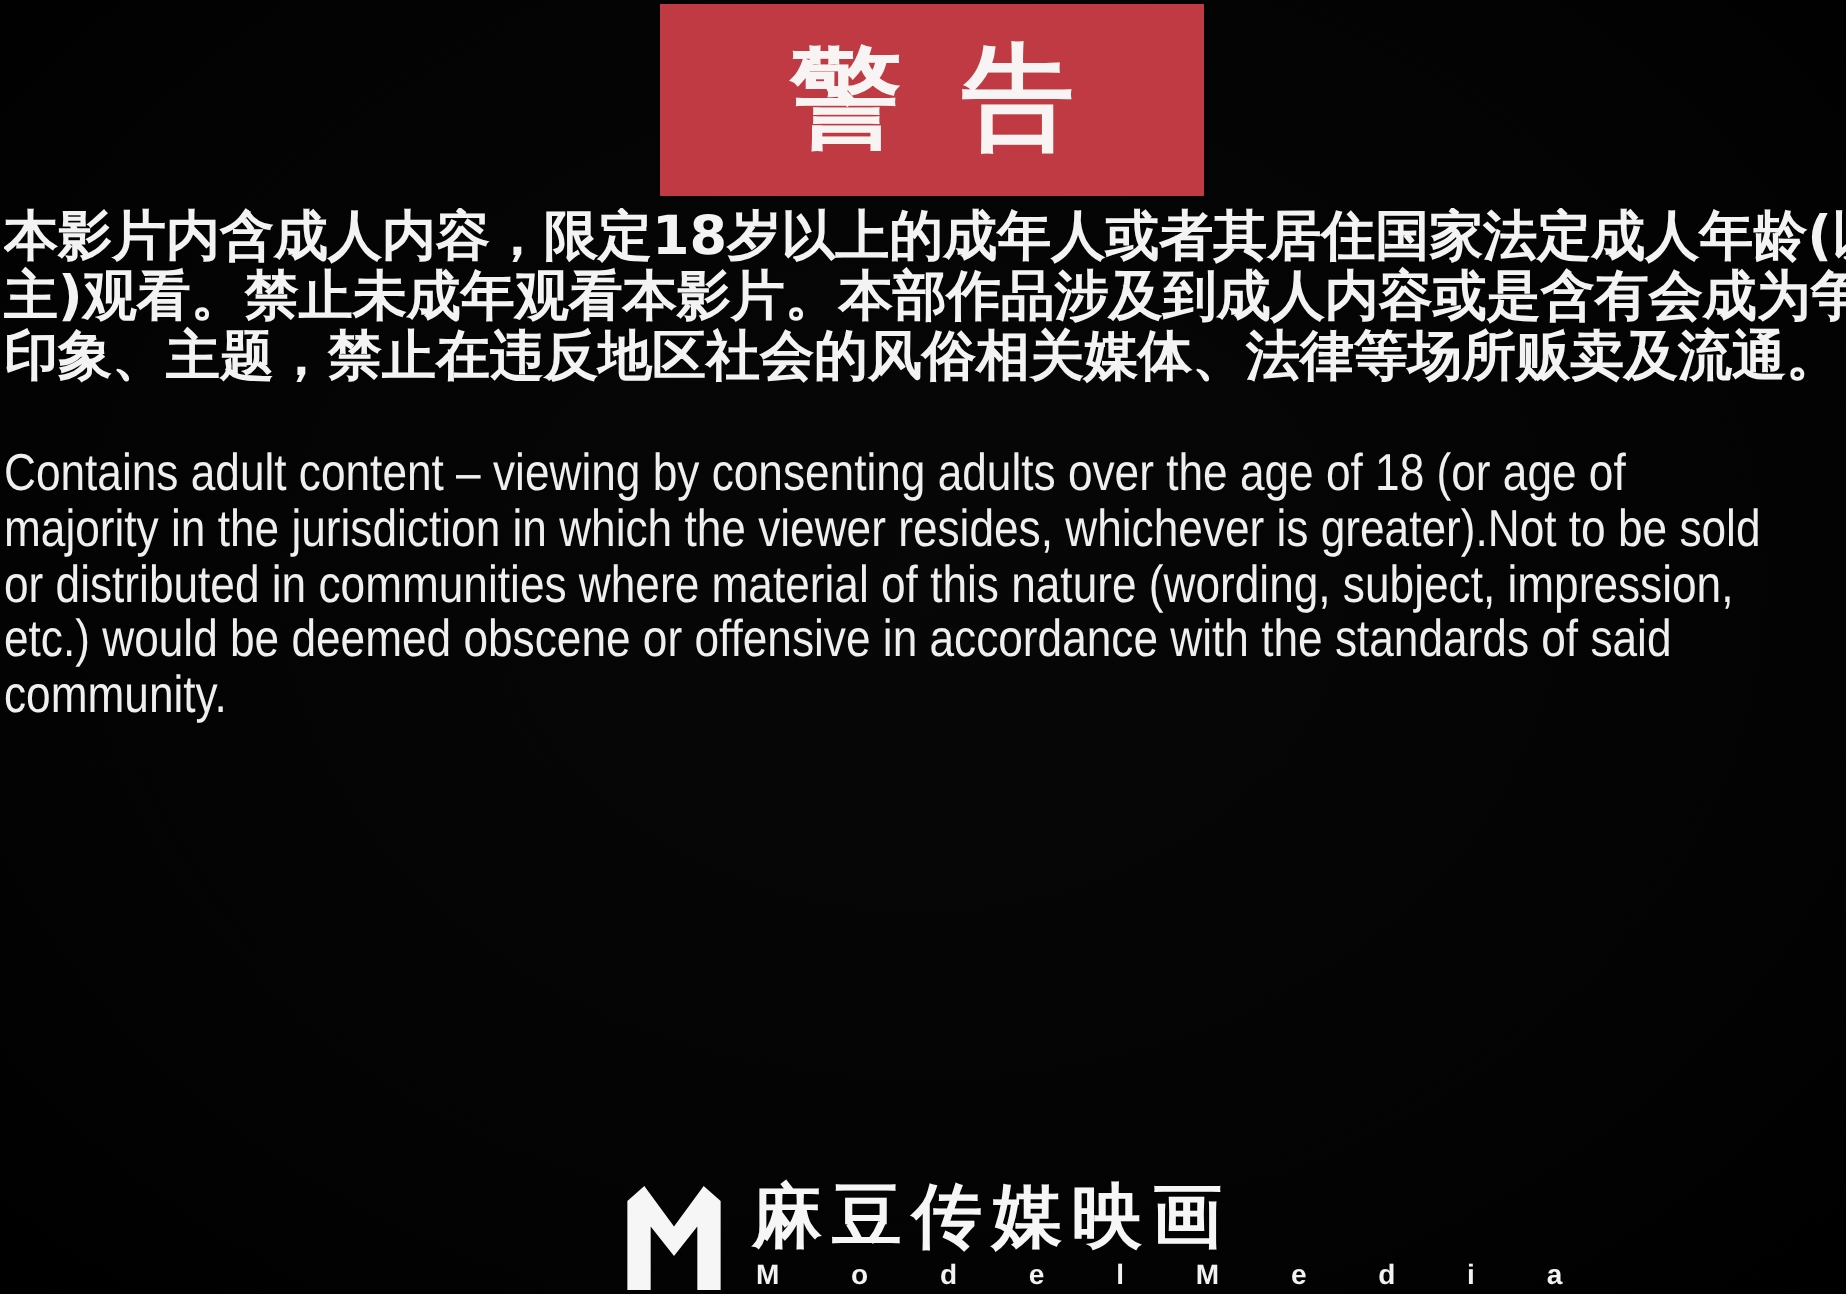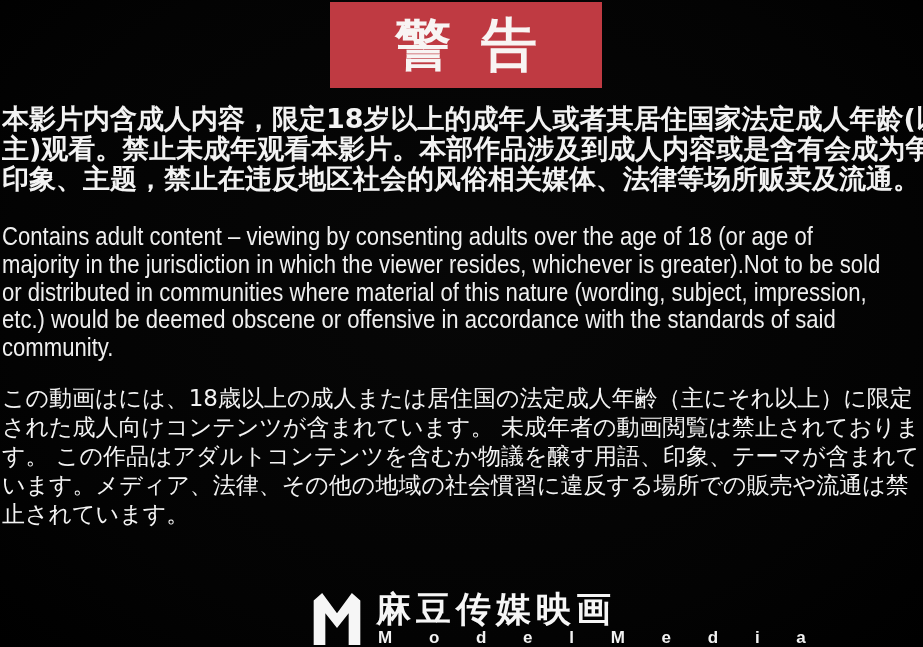--- a/index.html
+++ b/index.html
@@ -15,21 +15,21 @@
     overflow: hidden;
     font-family: "DejaVu Sans", sans-serif;
   }
 
   
   .banner {
     position: absolute;
     left: 330px;
     top: 2px;
     width: 272px;
-    height: 86px;
+    height: 96px;
     background: #bf3a42;
     display: flex;
     align-items: center;
     justify-content: center;
   }
   .banner-title {
     color: #f8f4f3;
     font-size: 56px;
     font-weight: 700;
     letter-spacing: 30px;
@@ -96,21 +96,21 @@
     line-height: 36px;
     font-weight: 700;
     letter-spacing: 5px;
     color: #f6f6f6;
     white-space: nowrap;
   }
   .logo-latin {
     position: absolute;
     left: 70px;
     top: 40px;
-    font-size: 17px;
+    font-size: 14px;
     line-height: 17px;
     font-weight: 700;
     letter-spacing: 11px;
     word-spacing: 10px;
     color: #f2f2f2;
     white-space: nowrap;
     font-family: "Liberation Sans", sans-serif;
   }
 </style>
 </head>
@@ -125,25 +125,20 @@
   <p class="para para-zh" lang="zh">本影片内含成人内容，限定18岁以上的成年人或者其居住国家法定成人年龄(以较大数字为
 主)观看。禁止未成年观看本影片。本部作品涉及到成人内容或是含有会成为争议的用词、
 印象、主题，禁止在违反地区社会的风俗相关媒体、法律等场所贩卖及流通。</p>
 
   <p class="para para-en" lang="en">Contains adult content – viewing by consenting adults over the age of 18 (or age of
 majority in the jurisdiction in which the viewer resides, whichever is greater).Not to be sold
 or distributed in communities where material of this nature (wording, subject, impression,
 etc.) would be deemed obscene or offensive in accordance with the standards of said
 community.</p>
 
-  <p class="para para-ja" lang="ja">この動画はには、18歳以上の成人または居住国の法定成人年齢（主にそれ以上）に限定
-された成人向けコンテンツが含まれています。 未成年者の動画閲覧は禁止されておりま
-す。 この作品はアダルトコンテンツを含むか物議を醸す用語、印象、テーマが含まれて
-います。メディア、法律、その他の地域の社会慣習に違反する場所での販売や流通は禁
-止されています。</p>
 
   <div class="logo">
     <span class="logo-mark">
       <svg viewBox="0 0 100 100" xmlns="http://www.w3.org/2000/svg" aria-hidden="true">
         <path fill="#f6f6f6" d="M6 100 V16 L22 2 L50 40 L78 2 L94 16 V100 H72 V40 L50 68 L28 40 V100 Z"></path>
       </svg>
     </span>
     <span class="logo-cjk" lang="zh">麻豆传媒映画</span>
     <span class="logo-latin">M o d e l   M e d i a</span>
   </div>

